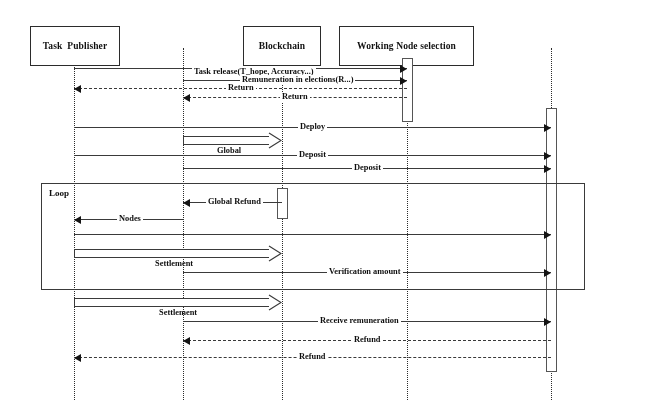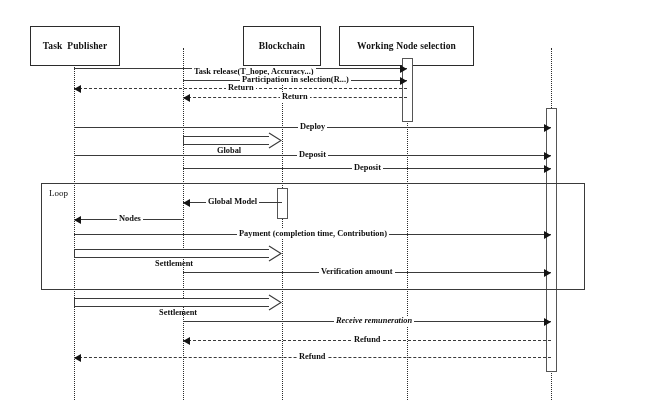--- a/index.html
+++ b/index.html
@@ -111,21 +111,21 @@
   
   .fragment {
     position: absolute;
     box-sizing: border-box;
     border: 1.2px solid #3a3a3a;
     background: transparent;
   }
   .fragment-label {
     position: absolute;
     font-size: 9px;
-    font-weight: normal;
+    font-weight: bold;
     color: #0f0f0f;
     white-space: nowrap;
   }
 </style>
 </head>
 <body>
 
 <div id="canvas">
     <div class="lifeline" style="left: 74px; top: 48px; height: 352px;"></div>
     <div class="lifeline" style="left: 183px; top: 48px; height: 352px;"></div>
@@ -138,21 +138,21 @@
     <div class="activation" style="left: 401.5px; top: 58px; width: 11px; height: 64px;"></div>
     <div class="activation" style="left: 545.5px; top: 108px; width: 11px; height: 264px;"></div>
     <div class="activation" style="left: 276.5px; top: 188px; width: 11px; height: 31px;"></div>
     <div class="fragment" style="left: 41px; top: 183px; width: 544px; height: 107px;"></div>
     <div class="fragment-label" style="left: 49px; top: 188px;">Loop</div>
     <div class="msg" style="left: 74px; top: 68px; width: 333px;"></div>
     <div class="arrowhead right" style="top: 64.5px; left: 400px;"></div>
     <div class="mlabel" style="visibility: visible; left: 179px; top: 67px; margin-left: 13px;">Task release(T_hope, Accuracy...)</div>
     <div class="msg" style="left: 183px; top: 80px; width: 224px;"></div>
     <div class="arrowhead right" style="top: 76.5px; left: 400px;"></div>
-    <div class="mlabel" style="visibility: visible; left: 240px; top: 75px;">Participation in selection(R...)</div>
+    <div class="mlabel" style="visibility: visible; left: 240px; top: 75px;">Remuneration in elections(R...)</div>
     <div class="msg dashed" style="left: 74px; top: 88px; width: 333px;"></div>
     <div class="arrowhead left" style="top: 84.5px; left: 74px;"></div>
     <div class="mlabel" style="visibility: visible; left: 226px; top: 83px;">Return</div>
     <div class="msg dashed" style="left: 183px; top: 97px; width: 224px;"></div>
     <div class="arrowhead left" style="top: 93.5px; left: 183px;"></div>
     <div class="mlabel" style="visibility: visible; left: 280px; top: 92px;">Return</div>
     <div class="msg" style="left: 74px; top: 127px; width: 477px;"></div>
     <div class="arrowhead right" style="top: 123.5px; left: 544px;"></div>
     <div class="mlabel" style="visibility: visible; left: 298px; top: 122px;">Deploy</div>
     <div class="blockarrow" style="left: 183px; top: 135.5px; width: 99px;">
@@ -165,50 +165,49 @@
     </div>
     <div class="mlabel below" style="visibility: visible; left: 215px; top: 146px;">Global</div>
     <div class="msg" style="left: 74px; top: 155px; width: 477px;"></div>
     <div class="arrowhead right" style="top: 151.5px; left: 544px;"></div>
     <div class="mlabel" style="visibility: visible; left: 297px; top: 150px;">Deposit</div>
     <div class="msg" style="left: 183px; top: 168px; width: 368px;"></div>
     <div class="arrowhead right" style="top: 164.5px; left: 544px;"></div>
     <div class="mlabel" style="visibility: visible; left: 352px; top: 163px;">Deposit</div>
     <div class="msg" style="left: 183px; top: 202px; width: 99px;"></div>
     <div class="arrowhead left" style="top: 198.5px; left: 183px;"></div>
-    <div class="mlabel" style="visibility: visible; left: 206px; top: 197px;">Global Model</div>
+    <div class="mlabel" style="visibility: visible; left: 206px; top: 197px;">Global Refund</div>
     <div class="msg" style="left: 74px; top: 219px; width: 109px;"></div>
     <div class="arrowhead left" style="top: 215.5px; left: 74px;"></div>
     <div class="mlabel" style="visibility: visible; left: 117px; top: 214px;">Nodes</div>
     <div class="msg" style="left: 74px; top: 234px; width: 477px;"></div>
     <div class="arrowhead right" style="top: 230.5px; left: 544px;"></div>
-    <div class="mlabel" style="visibility: visible; left: 237px; top: 229px;">Payment (completion time, Contribution)</div>
     <div class="blockarrow" style="left: 74px; top: 248.5px; width: 208px;">
       <div class="shaft" style="width: 195px; left: 0px;"></div>
       <div class="headline" style="left: 194px;">
         <svg width="14" height="17" viewBox="0 0 14 17">
           <polyline points="1,1 13,8.5 1,16" fill="#fff" stroke="#3a3a3a" stroke-width="1.2"></polyline>
         </svg>
       </div>
     </div>
     <div class="mlabel below" style="visibility: visible; left: 153px; top: 259px;">Settlement</div>
     <div class="msg" style="left: 183px; top: 272px; width: 368px;"></div>
     <div class="arrowhead right" style="top: 268.5px; left: 544px;"></div>
-    <div class="mlabel" style="visibility: visible; left: 319px; top: 267px; text-align: right;">Verification amount</div>
+    <div class="mlabel" style="visibility: visible; left: 327px; top: 267px; text-align: right;">Verification amount</div>
     <div class="blockarrow" style="left: 74px; top: 297.5px; width: 208px;">
       <div class="shaft" style="width: 195px; left: 0px;"></div>
       <div class="headline" style="left: 194px;">
         <svg width="14" height="17" viewBox="0 0 14 17">
           <polyline points="1,1 13,8.5 1,16" fill="#fff" stroke="#3a3a3a" stroke-width="1.2"></polyline>
         </svg>
       </div>
     </div>
     <div class="mlabel below" style="visibility: visible; left: 157px; top: 308px;">Settlement</div>
     <div class="msg" style="left: 183px; top: 321px; width: 368px;"></div>
     <div class="arrowhead right" style="top: 317.5px; left: 544px;"></div>
-    <div class="mlabel" style="visibility: visible; left: 334px; top: 316px; font-style: italic;">Receive remuneration</div>
+    <div class="mlabel" style="visibility: visible; left: 318px; top: 316px;">Receive remuneration</div>
     <div class="msg dashed" style="left: 183px; top: 340px; width: 368px;"></div>
     <div class="arrowhead left" style="top: 336.5px; left: 183px;"></div>
     <div class="mlabel" style="visibility: visible; left: 352px; top: 335px;">Refund</div>
     <div class="msg dashed" style="left: 74px; top: 357px; width: 477px;"></div>
     <div class="arrowhead left" style="top: 353.5px; left: 74px;"></div>
     <div class="mlabel" style="visibility: visible; left: 297px; top: 352px;">Refund</div>
   </div>
 
 </body></html>

